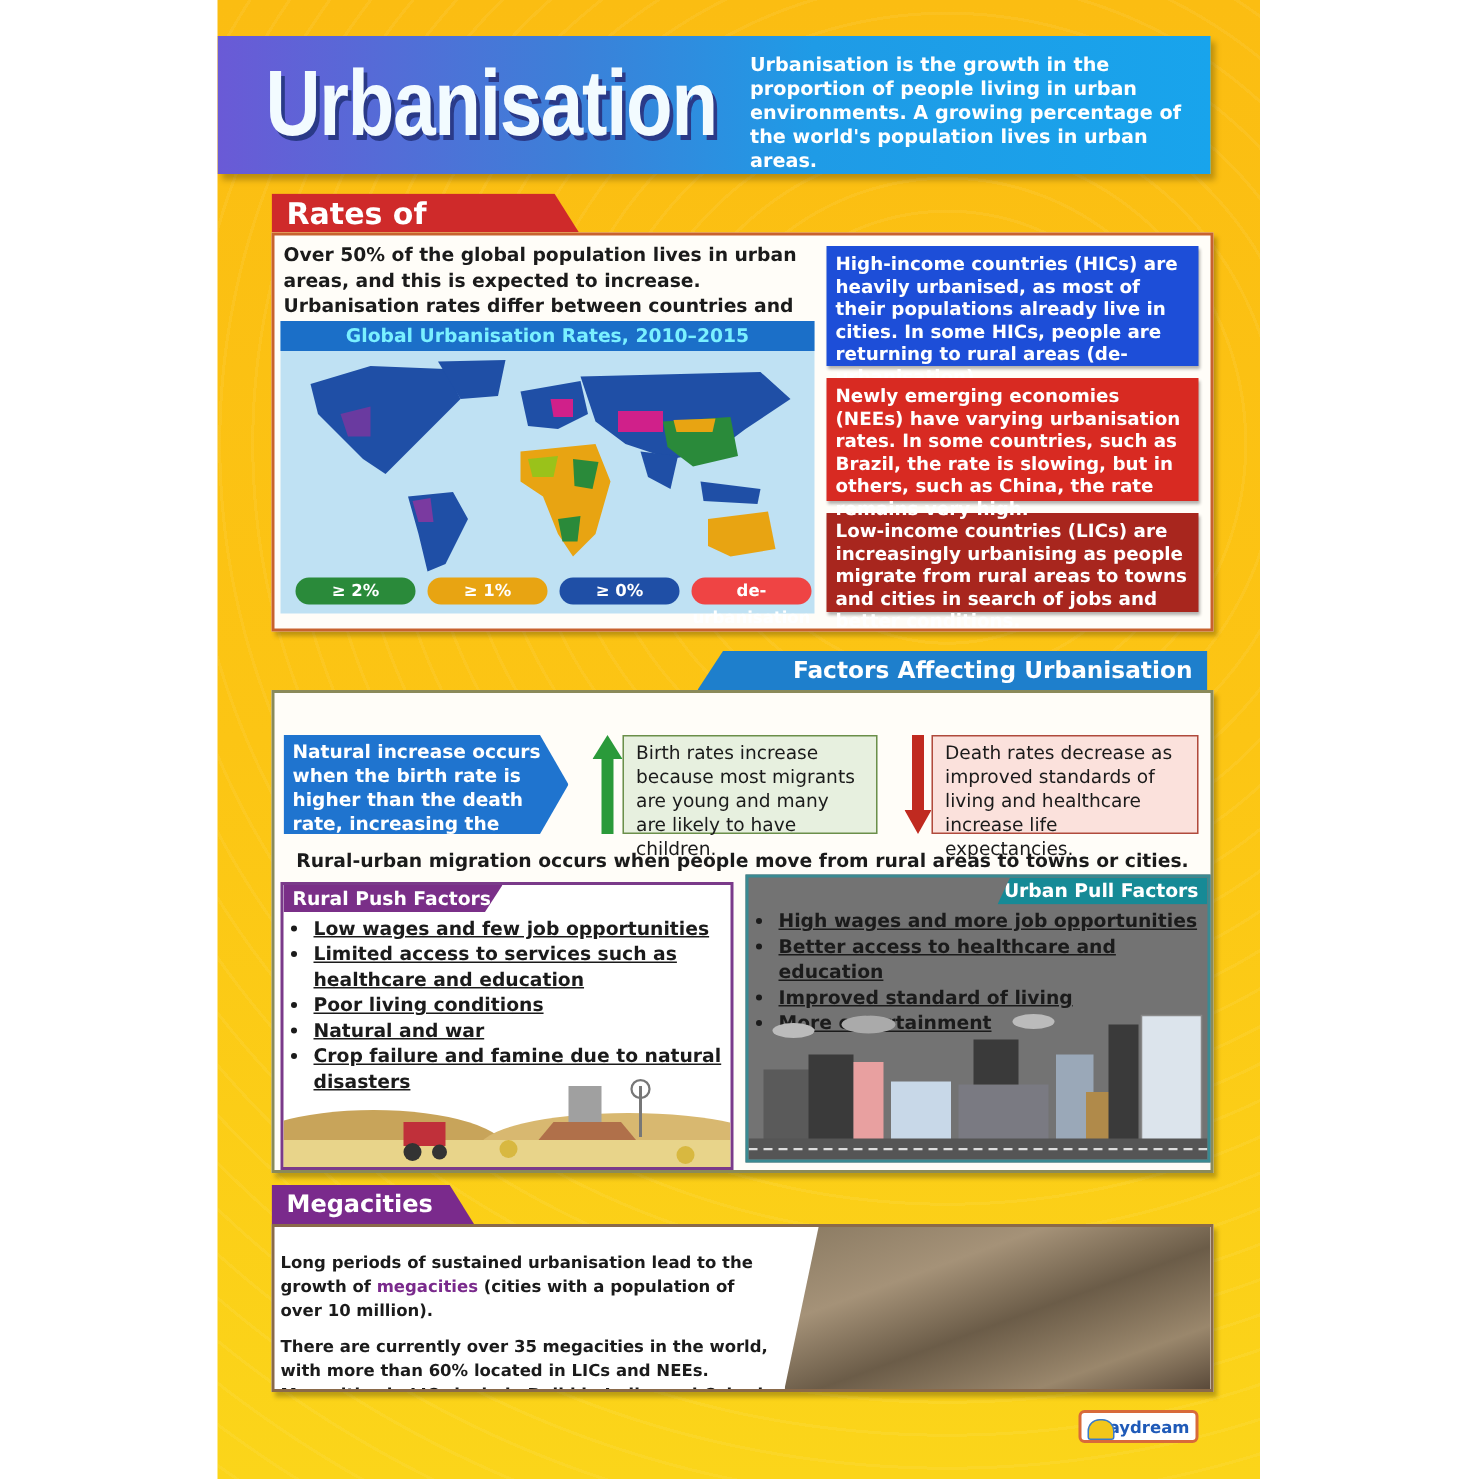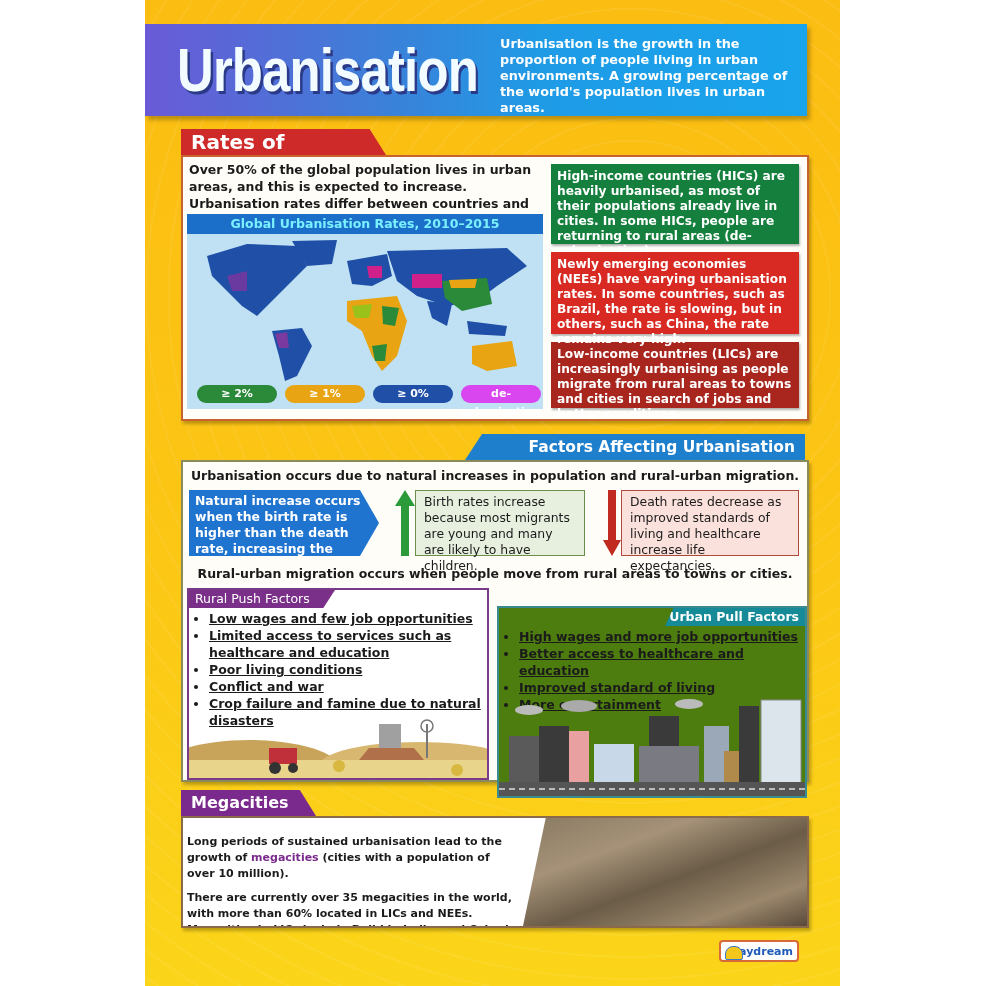--- a/index.html
+++ b/index.html
@@ -47,22 +47,22 @@
          line-height:16px; padding:3px 6px; box-sizing:border-box; clip-path:polygon(0 0,90% 0,100% 50%,90% 100%,0 100%); }
   .birth { position:absolute; left:212px; top:28px; width:190px; height:66px; }
   .birth .box { position:absolute; left:20px; top:0; width:170px; height:66px; background:#e7f0df; border:1px solid #6b8f4a;
                 font-size:12.4px; line-height:16px; padding:3px 8px; box-sizing:border-box; color:#1b1b1b; }
   .death { position:absolute; left:420px; top:28px; width:196px; height:66px; }
   .death .box { position:absolute; left:18px; top:0; width:178px; height:66px; background:#fbe1dc; border:1px solid #b04a3c;
                 font-size:12.4px; line-height:16px; padding:3px 8px; box-sizing:border-box; color:#1b1b1b; }
   .mig { position:absolute; left:0; top:104px; width:100%; text-align:center; font-size:12.5px; font-weight:bold; color:#1b1b1b; }
   .push { position:absolute; left:4px; top:126px; width:298px; height:188px; border:2px solid #7a3a8a; background:#fff; overflow:hidden; }
   .push-tab { position:absolute; left:0; top:0; width:140px; height:18px; background:#7a2f88; color:#fff; font-size:12.5px;
-              font-weight:normal; line-height:18px; padding-left:6px; clip-path:polygon(0 0,100% 0,92% 100%,0 100%); }
-  .pull { position:absolute; left:314px; top:144px; width:306px; height:188px; border:2px solid #3a8a92; background:#4d7c0f; overflow:hidden; }
+              font-weight:bold; line-height:18px; padding-left:6px; clip-path:polygon(0 0,100% 0,92% 100%,0 100%); }
+  .pull { position:absolute; left:314px; top:121px; width:306px; height:188px; border:2px solid #3a8a92; background:#737373; overflow:hidden; }
   .pull-tab { position:absolute; right:0; top:0; width:140px; height:18px; background:#168a96; color:#fff; font-size:12.5px;
               font-weight:bold; line-height:18px; text-align:right; padding-right:6px; box-sizing:border-box;
               clip-path:polygon(6% 0,100% 0,100% 100%,0 100%); }
   ul.fl { position:absolute; left:2px; top:20px; margin:0; padding:0 0 0 18px; font-size:12.5px; color:#1b1b1b; line-height:17px; font-weight:bold;text-decoration:underline; }
   ul.fl li { margin:0; }
   .scene { position:absolute; left:0; bottom:0; }
 
   
   .mega-tab { left:36px; top:790px; width:115px; background:#7a2a8c; font-size:16px;
               clip-path:polygon(0 0,88% 0,100% 100%,0 100%); }
@@ -115,37 +115,36 @@
         <path d="M262,44 L290,43 L288,52 L264,52 Z" fill="#e8a412"></path>
         <path d="M240,65 L265,68 L260,90 L245,82 Z" fill="#1f4fa6"></path>
         <path d="M280,85 L320,90 L318,100 L282,98 Z" fill="#1f4fa6"></path>
 
         <path d="M285,110 L325,105 L330,130 L300,135 L285,128 Z" fill="#e8a412"></path>
       </svg>
       <div class="legend">
         <span style="background:#2a8a3a">≥ 2%</span>
         <span style="background:#e8a412">≥ 1%</span>
         <span style="background:#1f4fa6">≥ 0%</span>
-        <span style="background:#d946ef">de-urbanisation</span>
+        <span style="background:#ef4444">de-urbanisation</span>
       </div>
     </div>
-    <div class="info" style="top:7px;height:80px;background:#15803d">
+    <div class="info" style="top:7px;height:80px;background:#1d4ed8">
       <b>High-income countries (HICs)</b><span> are heavily urbanised, as most of their populations already live in cities. In some HICs, people are returning to rural areas (de-urbanisation).</span>
     </div>
     <div class="info" style="top:185px;height:66px;background:#a8261e">
       <b>Low-income countries (LICs)</b><span> are increasingly urbanising as people migrate from rural areas to towns and cities in search of jobs and better conditions.</span>
     </div>
     <div class="info" style="top:95px;height:82px;background:#d82a22">
       <b>Newly emerging economies (NEEs)</b><span> have varying urbanisation rates. In some countries, such as Brazil, the rate is slowing, but in others, such as China, the rate remains very high.</span>
     </div>
   </div>
 
   <div class="tab fac-tab">Factors Affecting Urbanisation Rates</div>
   <div class="panel fac-panel">
-    <div class="fac-intro">Urbanisation occurs due to natural increases in population and rural-urban migration.</div>
     <div class="nat">Natural increase occurs when the birth rate is higher than the death rate, increasing the population.</div>
     <div class="birth">
       <svg width="20" height="66" style="position:absolute;left:0;top:0">
         <polygon points="10,0 20,16 14,16 14,66 6,66 6,16 0,16" fill="#2a9a3a"></polygon>
       </svg>
       <div class="box">Birth rates increase because most migrants are young and many are likely to have children.</div>
     </div>
     <div class="death">
       <svg width="18" height="66" style="position:absolute;left:0;top:0">
         <polygon points="5,0 13,0 13,50 18,50 9,66 0,50 5,50" fill="#c02a20"></polygon>
@@ -153,21 +152,21 @@
       <div class="box">Death rates decrease as improved standards of living and healthcare increase life expectancies.</div>
     </div>
     <div class="mig">Rural-urban migration occurs when people move from rural areas to towns or cities.</div>
 
     <div class="push">
       <div class="push-tab">Rural Push Factors</div>
       <ul class="fl">
         <li>Low wages and few job opportunities</li>
         <li>Limited access to services such as healthcare and education</li>
         <li>Poor living conditions</li>
-        <li>Conflict and war</li>
+        <li>Natural and war</li>
         <li>Crop failure and famine due to natural disasters</li>
       </ul>
       <svg class="scene" width="298" height="60">
         <ellipse cx="60" cy="50" rx="90" ry="28" fill="#c8a45a"></ellipse>
         <ellipse cx="230" cy="48" rx="100" ry="24" fill="#d8b870"></ellipse>
         <rect x="0" y="42" width="298" height="18" fill="#e8d48a"></rect>
         <rect x="190" y="6" width="22" height="26" fill="#a0a0a0"></rect>
         <polygon points="180,30 225,30 235,42 170,42" fill="#b0704a"></polygon>
         <line x1="238" y1="6" x2="238" y2="40" stroke="#777" stroke-width="2"></line>
         <circle cx="238" cy="8" r="6" fill="none" stroke="#777" stroke-width="1.5"></circle>

